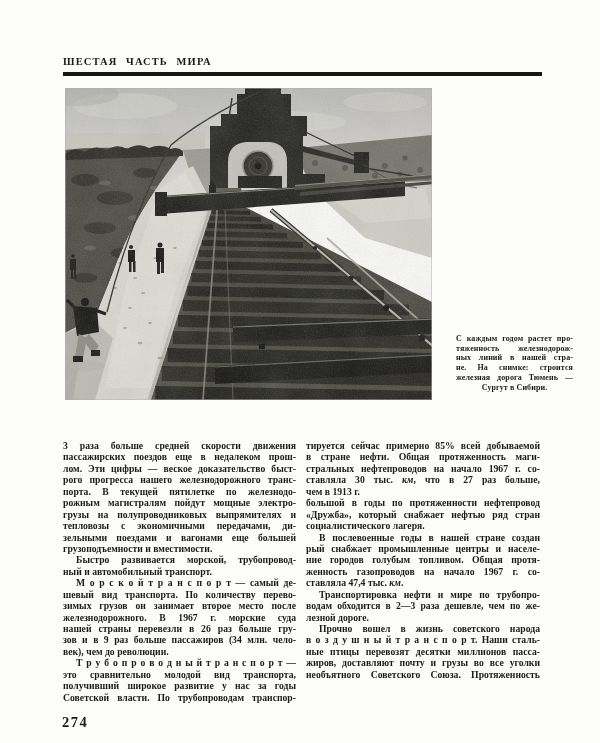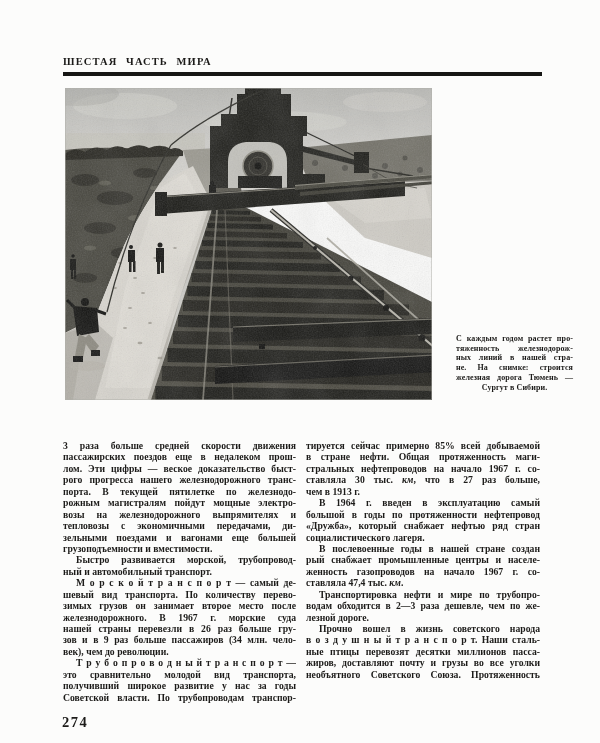--- a/index.html
+++ b/index.html
@@ -266,21 +266,21 @@
     </div>
 
   <div class="col left" id="col-left">
       <div class="para">
         <div class="line">3 раза больше средней скорости движения</div>
         <div class="line">пассажирских поездов еще в недалеком прош-</div>
         <div class="line">лом. Эти цифры — веское доказательство быст-</div>
         <div class="line">рого прогресса нашего железнодорожного транс-</div>
         <div class="line">порта. В текущей пятилетке по железнодо-</div>
         <div class="line">рожным магистралям пойдут мощные электро-</div>
-        <div class="line">возы на железнодорожного выпрямителях и</div>
+        <div class="line">грузы на полупроводниковых выпрямителях и</div>
         <div class="line">тепловозы с экономичными передачами, ди-</div>
         <div class="line">зельными поездами и вагонами еще большей</div>
         <div class="line end">грузоподъемности и вместимости.</div>
       </div>
       <div class="para">
         <div class="line first">Быстро развивается морской, трубопровод-</div>
         <div class="line end">ный и автомобильный транспорт.</div>
       </div>
       <div class="para">
         <div class="line first">М о р с к о й   т р а н с п о р т — самый де-</div>
@@ -300,28 +300,28 @@
     </div>
   <div class="col right" id="col-right">
       <div class="para">
         <div class="line">тируется сейчас примерно 85% всей добываемой</div>
         <div class="line">в стране нефти. Общая протяженность маги-</div>
         <div class="line">стральных нефтепроводов на начало 1967 г. со-</div>
         <div class="line">ставляла 30 тыс. <i>км</i>, что в 27 раз больше,</div>
         <div class="line end">чем в 1913 г.</div>
       </div>
       <div class="para">
-        <div class="line first">В 1964 г. введен в эксплуатацию самый</div>
         <div class="line">большой в годы по протяженности нефтепровод</div>
         <div class="line">«Дружба», который снабжает нефтью ряд стран</div>
         <div class="line end">социалистического лагеря.</div>
       </div>
       <div class="para">
         <div class="line first">В послевоенные годы в нашей стране создан</div>
         <div class="line">рый снабжает промышленные центры и населе-</div>
+        <div class="line">ние городов голубым топливом. Общая протя-</div>
         <div class="line">женность газопроводов на начало 1967 г. со-</div>
         <div class="line end">ставляла 47,4 тыс. <i>км</i>.</div>
       </div>
       <div class="para">
         <div class="line first">Транспортировка нефти и мире по трубопро-</div>
         <div class="line">водам обходится в 2—3 раза дешевле, чем по же-</div>
         <div class="line end">лезной дороге.</div>
       </div>
       <div class="para">
         <div class="line first">Прочно вошел в жизнь советского народа</div>

